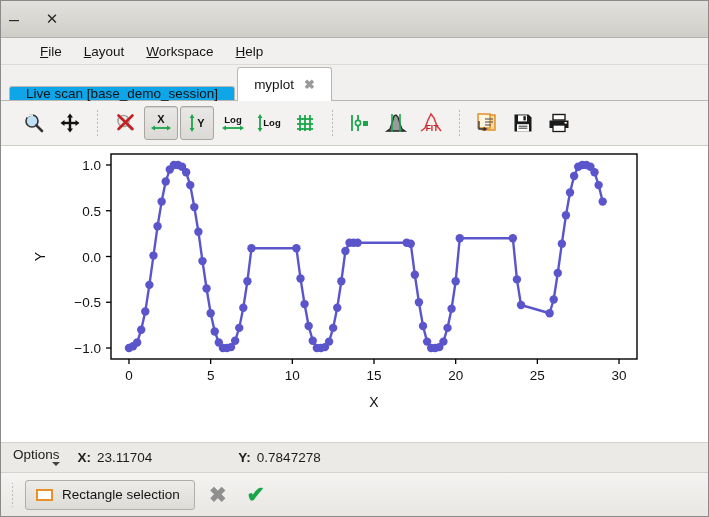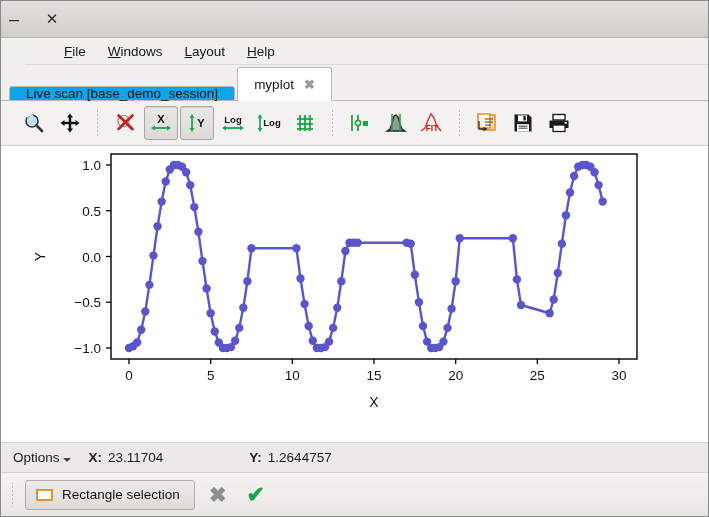--- a/index.html
+++ b/index.html
@@ -50,21 +50,20 @@
   .win-btn.minimize { font-size: 18px; line-height: 8px; }
 
   
   .menubar {
     height: 27px;
     background: #f1f0ee;
     border-bottom: 1px solid #dcdad6;
     display: flex; align-items: center;
     padding-left: 28px;
     flex: 0 0 auto;
-    margin-left: 24px;
   }
   .menu-item {
     font-size: 13.5px;
     color: #151515;
     padding: 3px 11px;
     cursor: pointer;
     white-space: nowrap;
   }
   .mn { text-decoration: underline; }
 
@@ -159,20 +158,21 @@
     padding-left: 10px;
     font-size: 13.5px;
     color: #1c1c1c;
     flex: 0 0 auto;
   }
   .options-btn {
     display: flex; align-items: flex-end;
     cursor: pointer;
     margin-right: 16px;
     padding: 2px 2px;
+    flex-direction: column;
   }
   .caret {
     width: 0; height: 0;
     border-left: 4px solid transparent;
     border-right: 4px solid transparent;
     border-top: 4px solid #444;
     margin-left: 3px;
     margin-bottom: 3px;
   }
   .coord-group { display: flex; align-items: baseline; }
@@ -236,22 +236,22 @@
 
   <div class="titlebar">
     <div class="win-btns">
       <button class="win-btn minimize">–</button>
       <button class="win-btn">✕</button>
     </div>
   </div>
 
   <div class="menubar">
     <div class="menu-item"><span class="mn">F</span>ile</div>
-    <div class="menu-item"><span class="mn">W</span>indows</div>
     <div class="menu-item"><span class="mn">L</span>ayout</div>
+    <div class="menu-item"><span class="mn">W</span>orkspace</div>
     <div class="menu-item"><span class="mn">H</span>elp</div>
   </div>
 
   <div class="tabbar">
     <div class="tab">
       <span>Live scan [base_demo_session]</span>
     </div>
     <div class="tab active">
       <span>myplot</span>
       <span class="tab-close">✖</span>
@@ -521,21 +521,21 @@
     <div class="options-btn">
       <span>Options</span>
       <span class="caret"></span>
     </div>
     <div class="coord-group coord-x">
       <span class="coord-label">X:</span>
       <span>23.11704</span>
     </div>
     <div class="coord-group">
       <span class="coord-label">Y:</span>
-      <span>1.2644757</span>
+      <span>0.7847278</span>
     </div>
   </div>
 
   <div class="actionbar">
     <div class="grip"></div>
     <div class="rect-sel-btn">
       <span class="rect-icon"></span>
       <span>Rectangle selection</span>
     </div>
     <button class="icon-btn">

